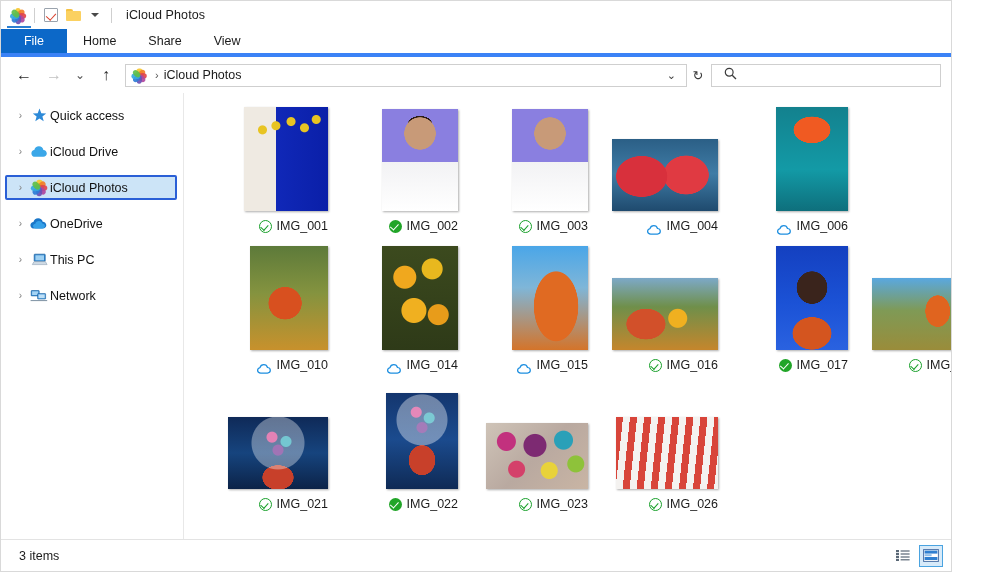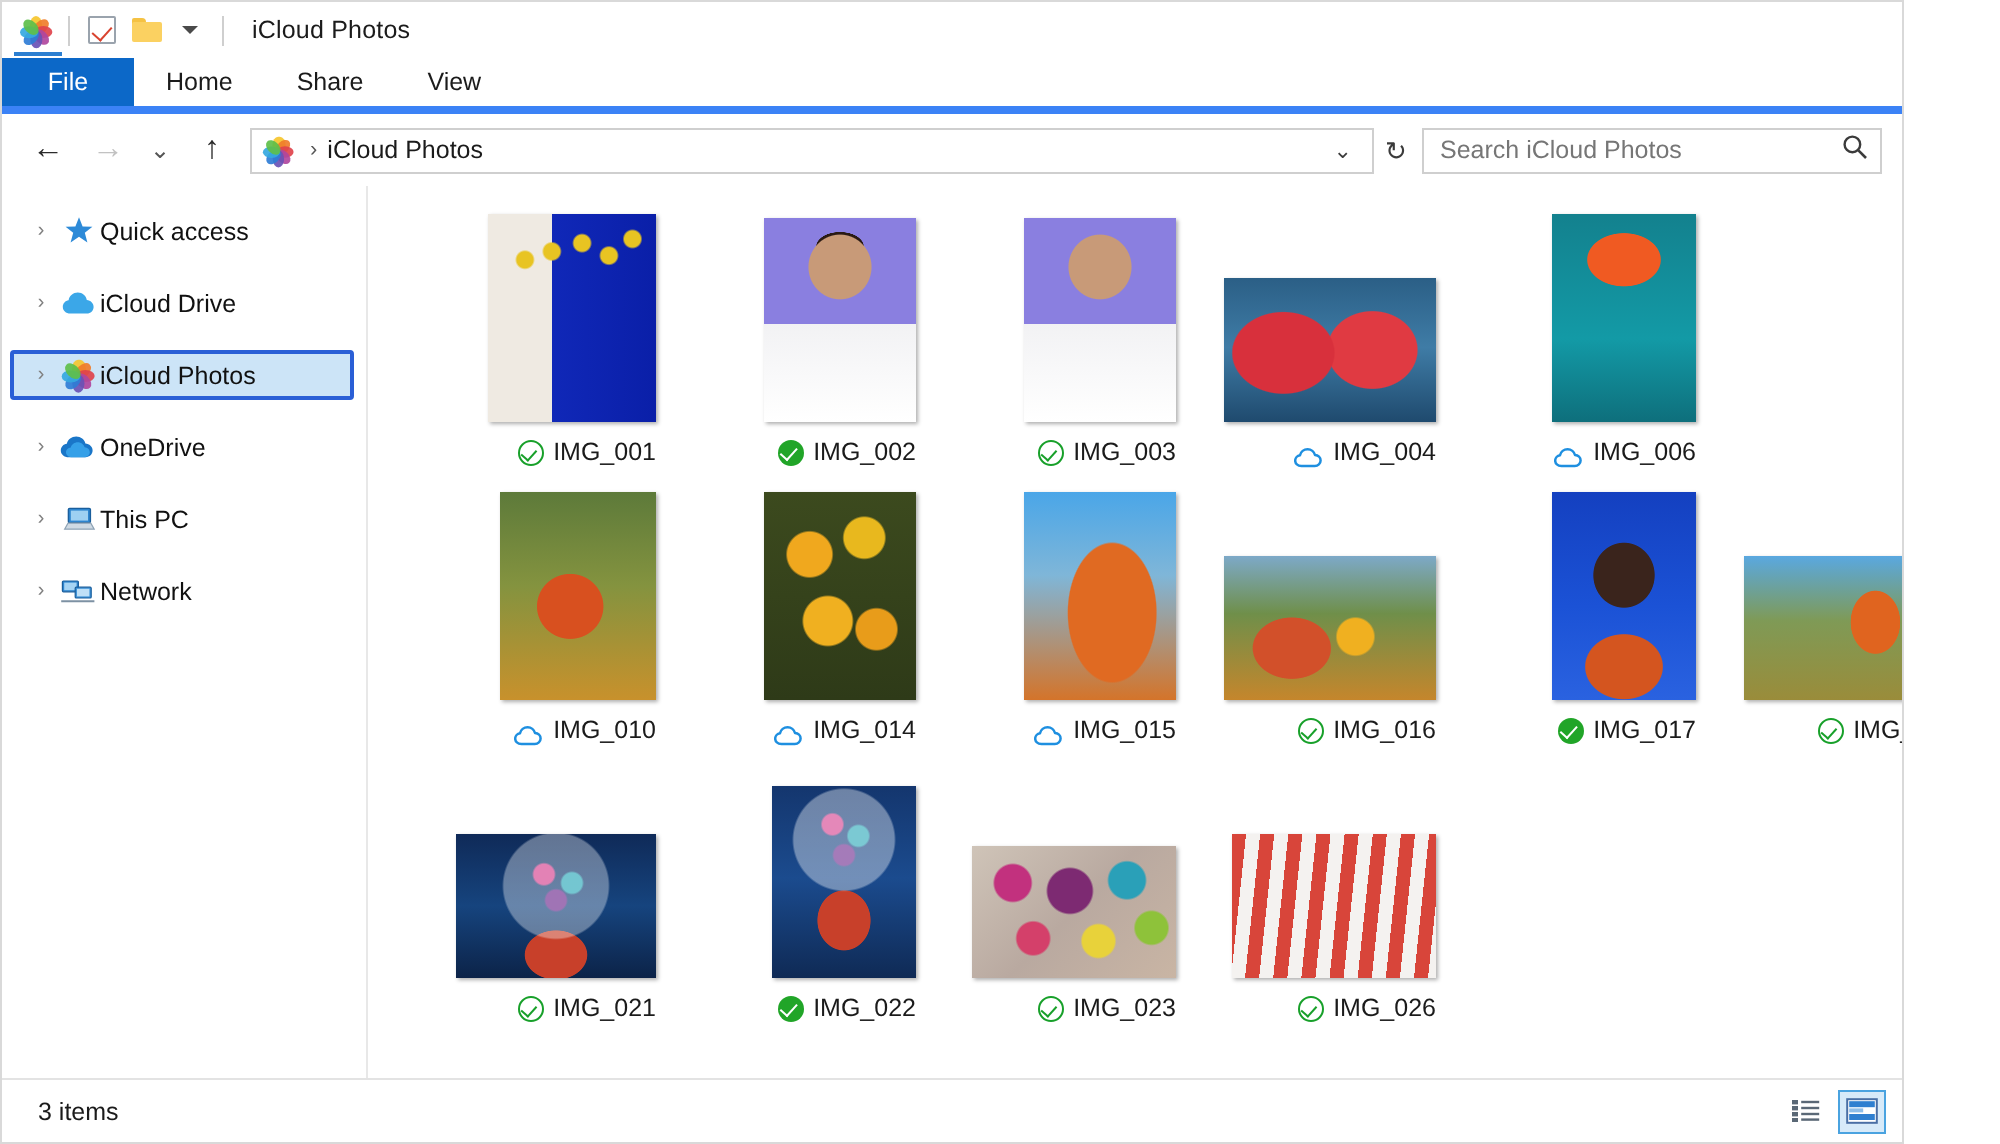--- a/index.html
+++ b/index.html
@@ -250,21 +250,20 @@
       </div>
       <span class="crumb-sep">›</span>
       <span id="crumb-text">iCloud Photos</span>
       <span id="crumb-spacer"></span>
       <span id="crumb-chev">⌄</span>
     </div>
 
     <div id="refresh-btn">↻</div>
 
     <div id="searchbox">
-      <input id="search-input" type="text" placeholder="Search iCloud Photos" style="">
       <span id="search-icon">
         <svg width="13" height="13" viewBox="0 0 13 13">
           <circle cx="5.2" cy="5.2" r="3.9" fill="none" stroke="#3b3b3b" stroke-width="1.2"></circle>
           <line x1="8.2" y1="8.2" x2="12" y2="12" stroke="#3b3b3b" stroke-width="1.3"></line>
         </svg>
       </span>
     </div>
   </div>
 
   <div id="body">

